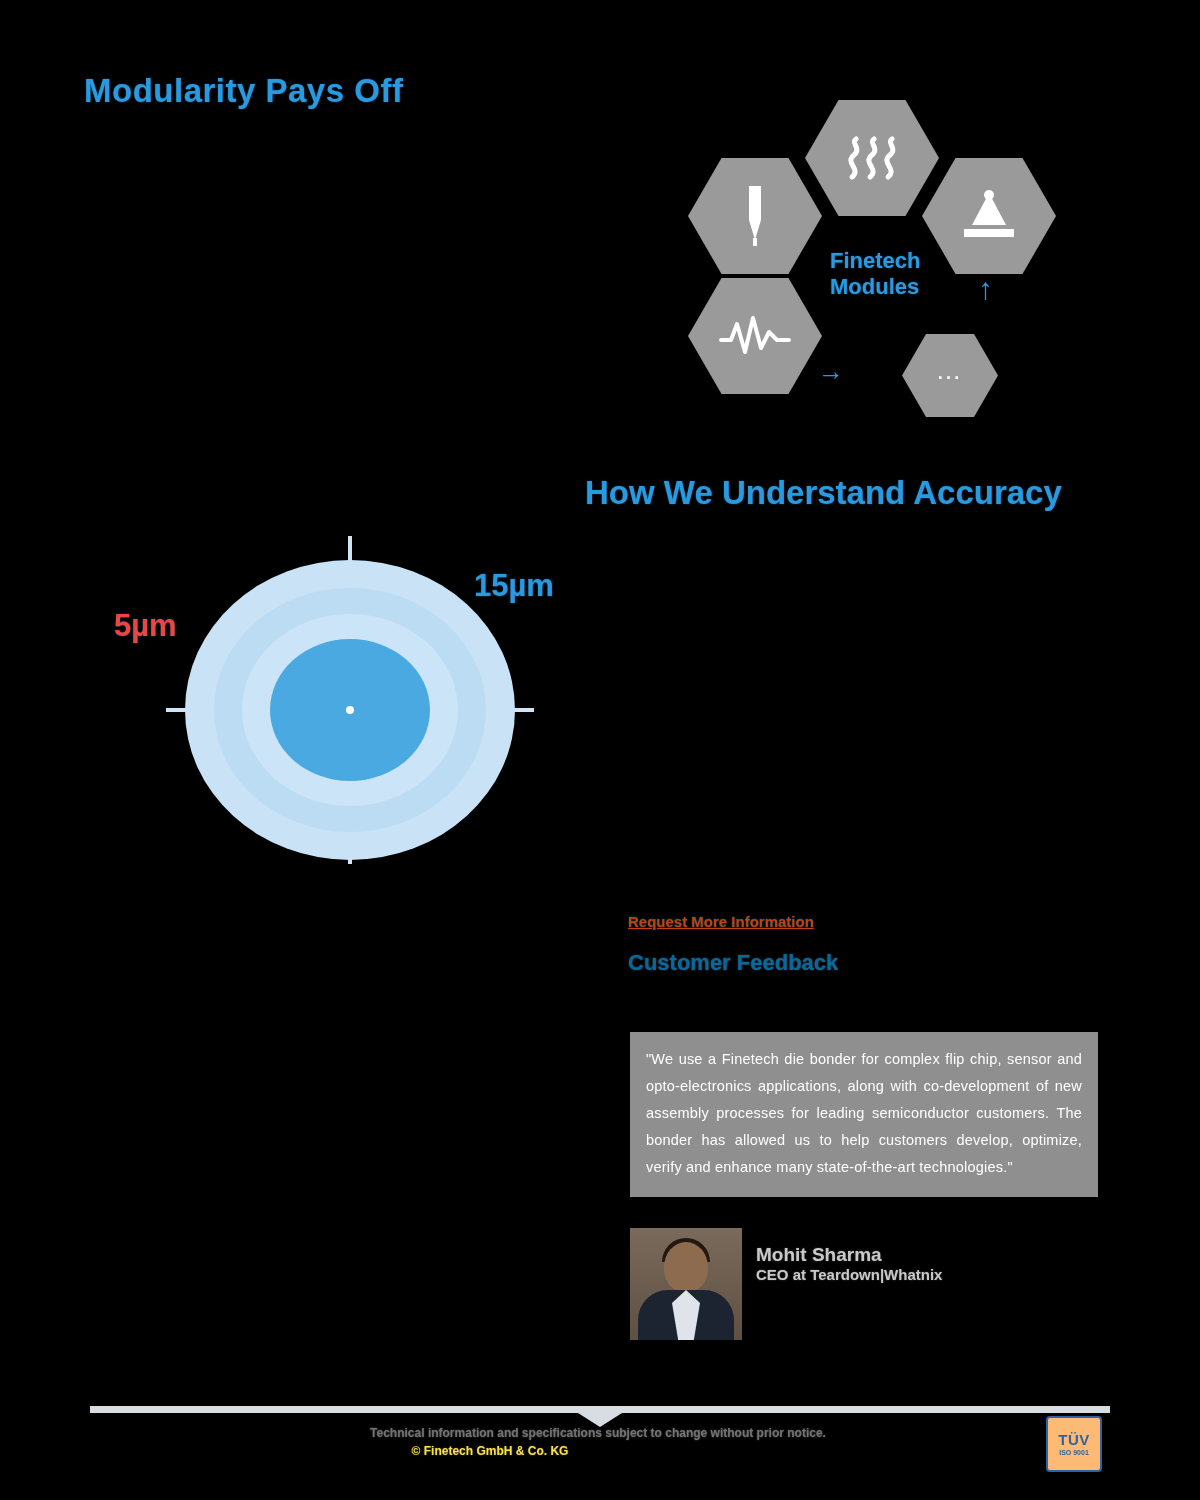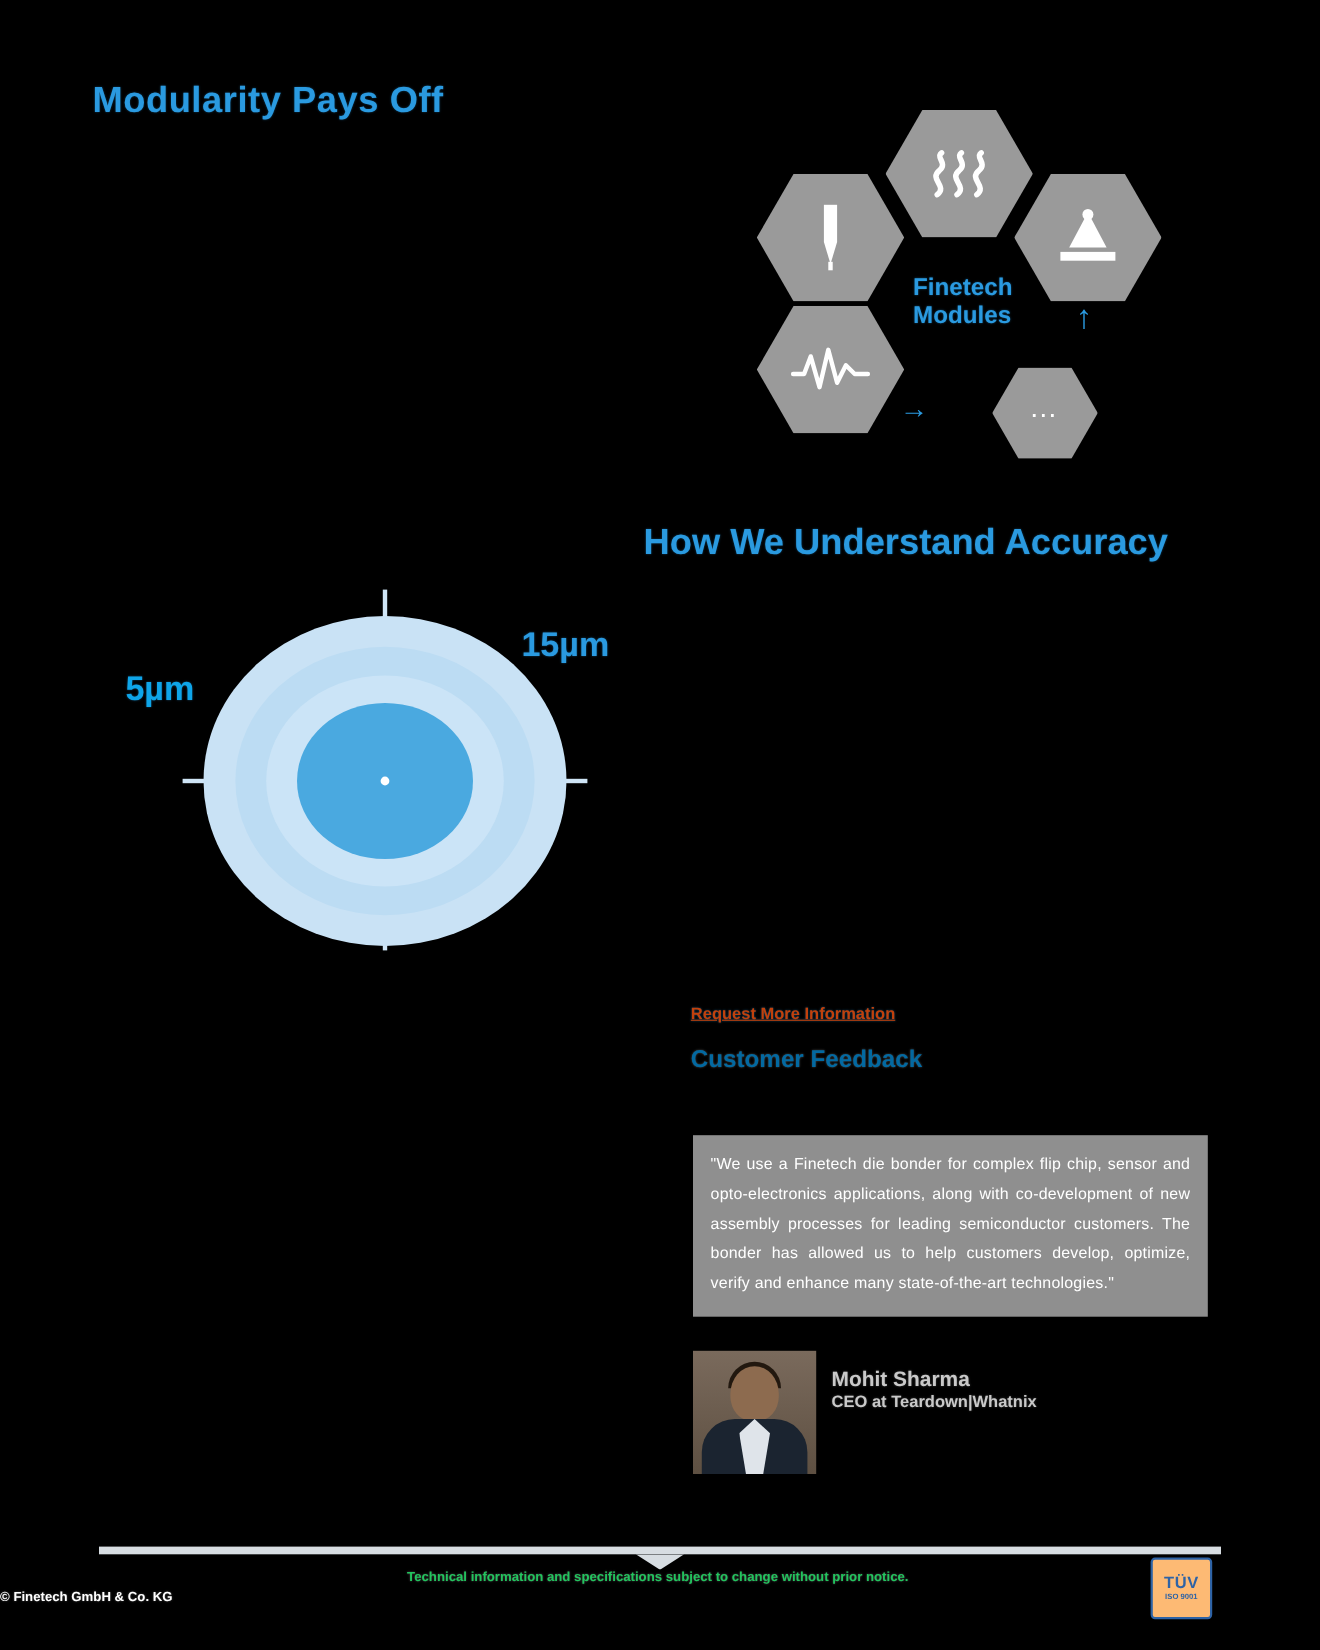--- a/index.html
+++ b/index.html
@@ -154,21 +154,21 @@
     color: #2a9ae0;
     text-shadow: 0 0 2px rgba(42,154,224,0.5);
     margin-left: 24px;
   }
   .label-5 {
     position: absolute;
     left: -36px;
     top: 78px;
     font-size: 31px;
     font-weight: bold;
-    color: #0ea5e9;
+    color: #ef4444;
     text-shadow: 0 0 2px rgba(42,154,224,0.5);
   }
 
   
   .link-more {
     position: absolute;
     left: 628px;
     top: 913px;
     font-size: 15px;
     font-weight: bold;
@@ -286,32 +286,32 @@
     clip-path: polygon(0 0, 100% 0, 50% 100%);
   }
   .footer-line1 {
     position: absolute;
     left: 0;
     top: 1426px;
     width: 1196px;
     text-align: center;
     font-size: 12px;
     font-weight: bold;
-    color: #22c55e;
+    color: #737373;
     text-shadow: 0 0 2px rgba(200,200,200,0.4);
   }
   .footer-line2 {
     position: absolute;
     left: 0;
     top: 1444px;
     width: 980px;
-    text-align: left;
+    text-align: center;
     font-size: 12px;
     font-weight: bold;
-    color: #ffffff;
+    color: #fde047;
     text-shadow: 0 0 2px rgba(200,200,200,0.4);
   }
   .tuv-badge {
     position: absolute;
     left: 1046px;
     top: 1416px;
     width: 52px;
     height: 52px;
     border: 2px solid #2e63a6;
     border-radius: 4px;

